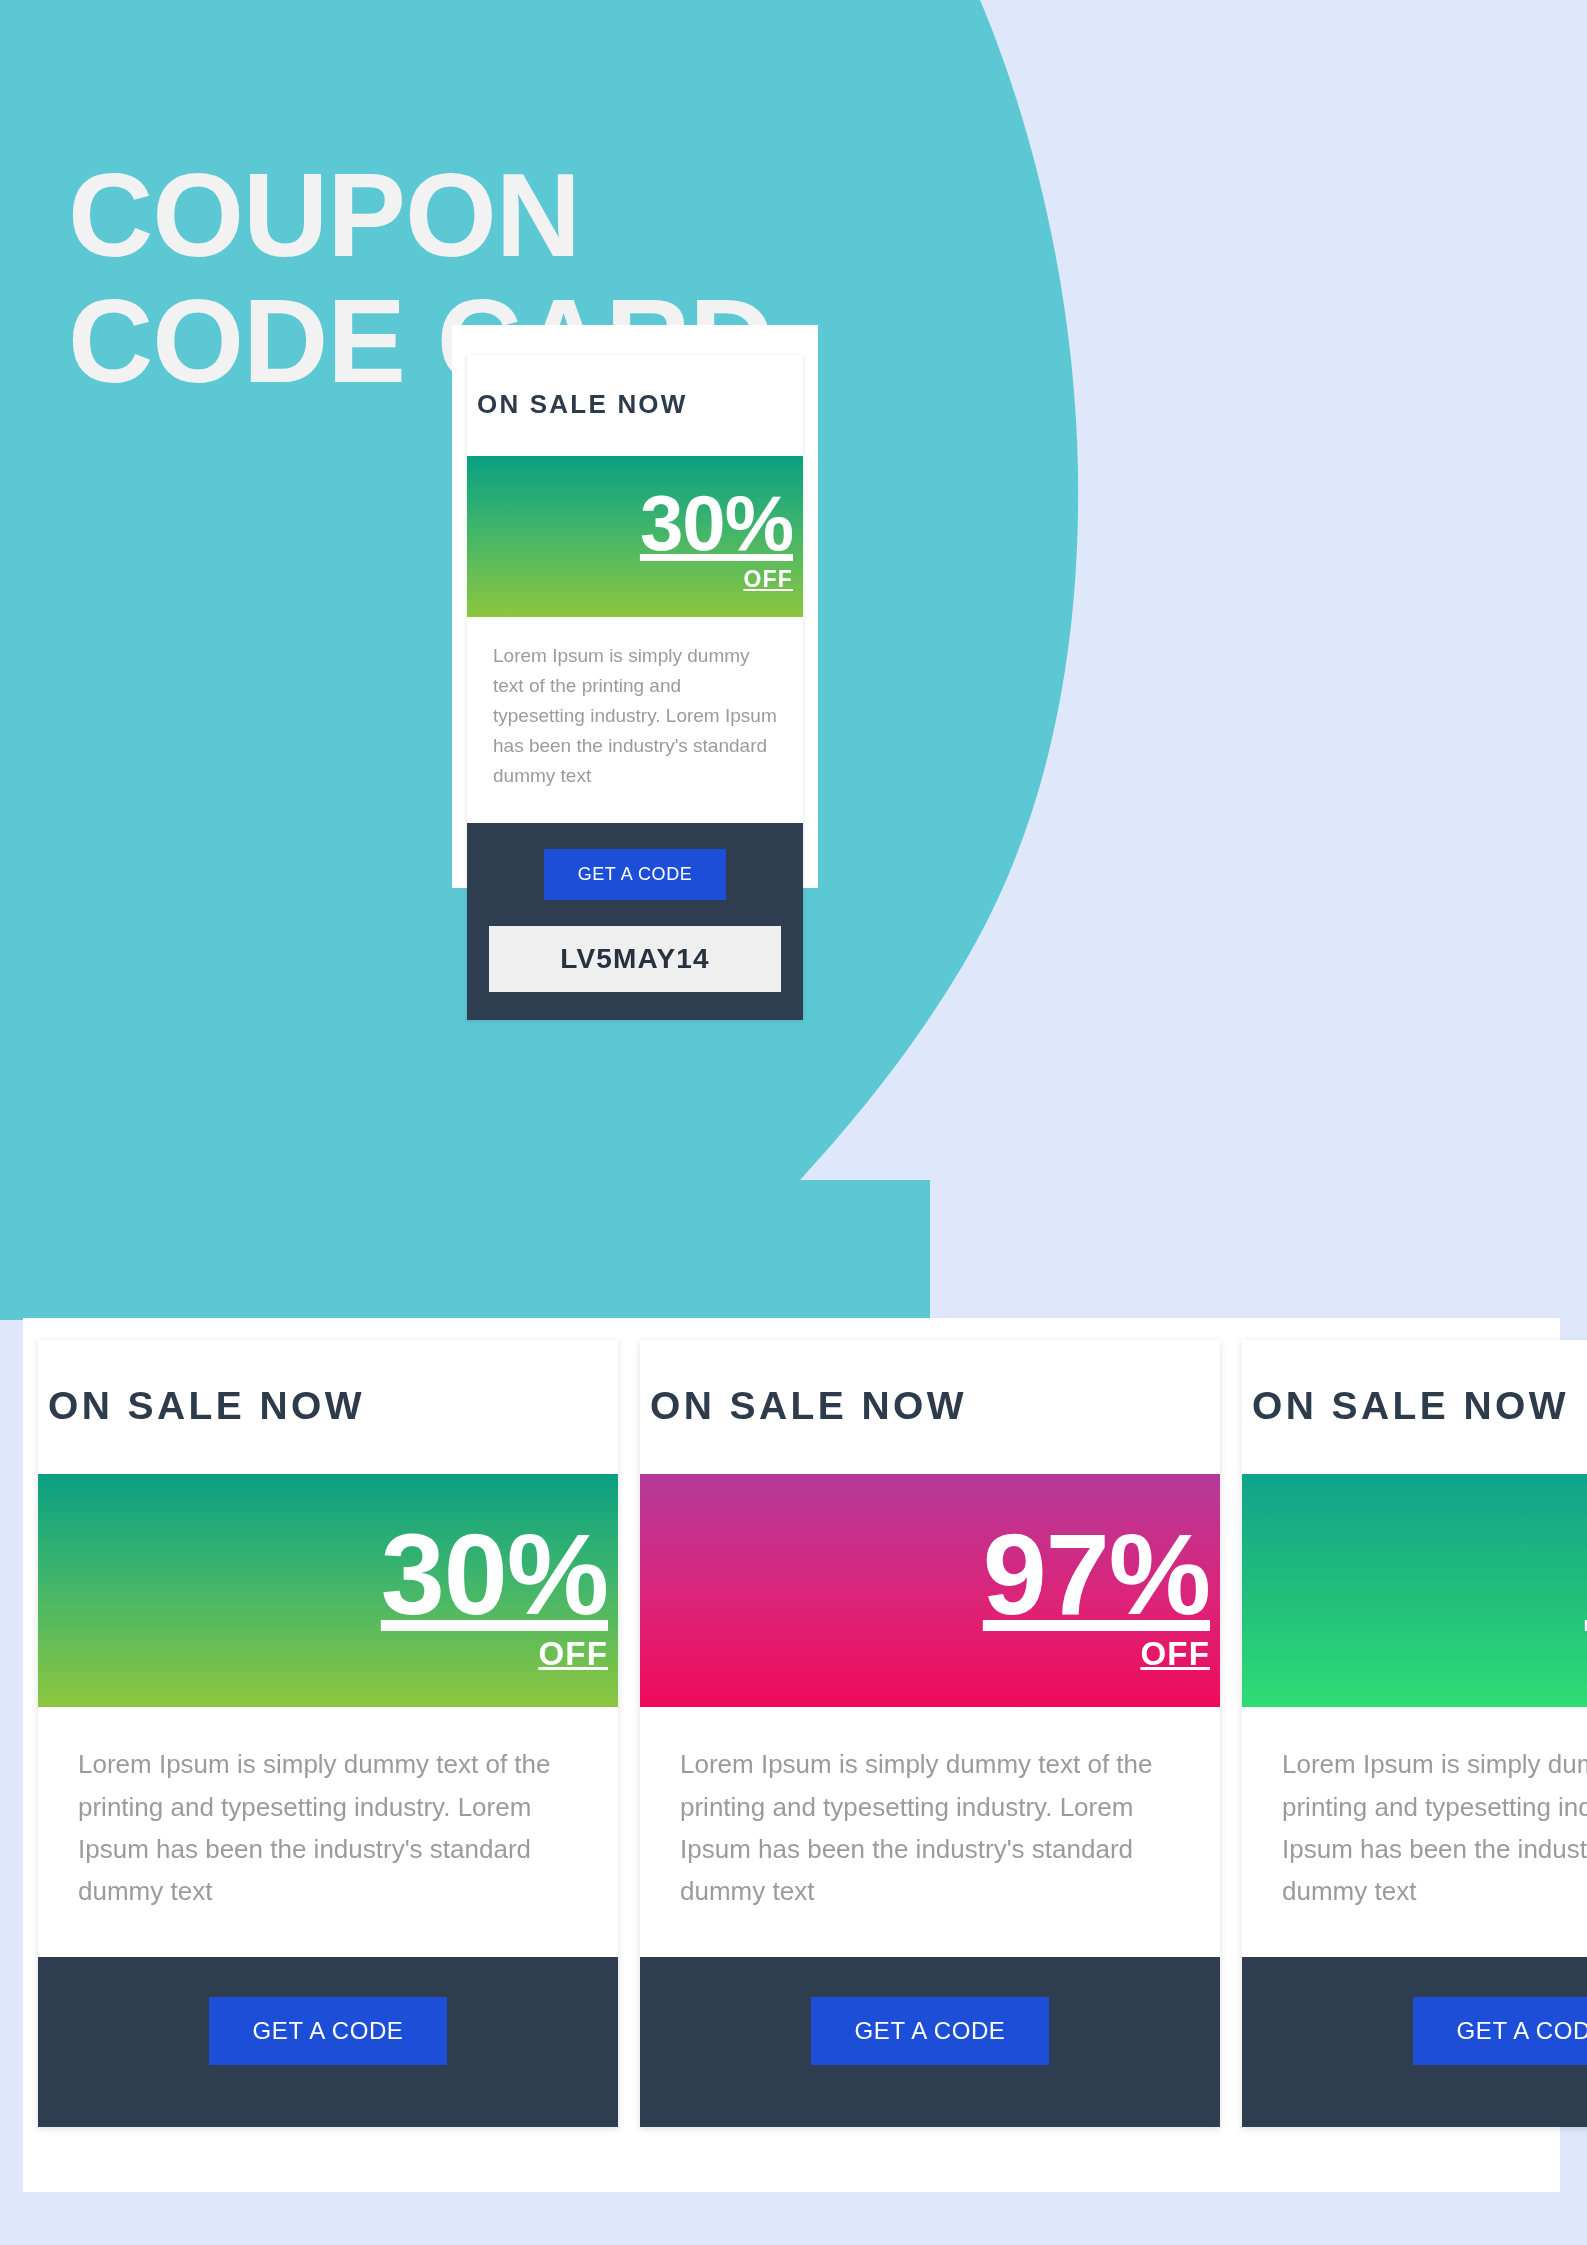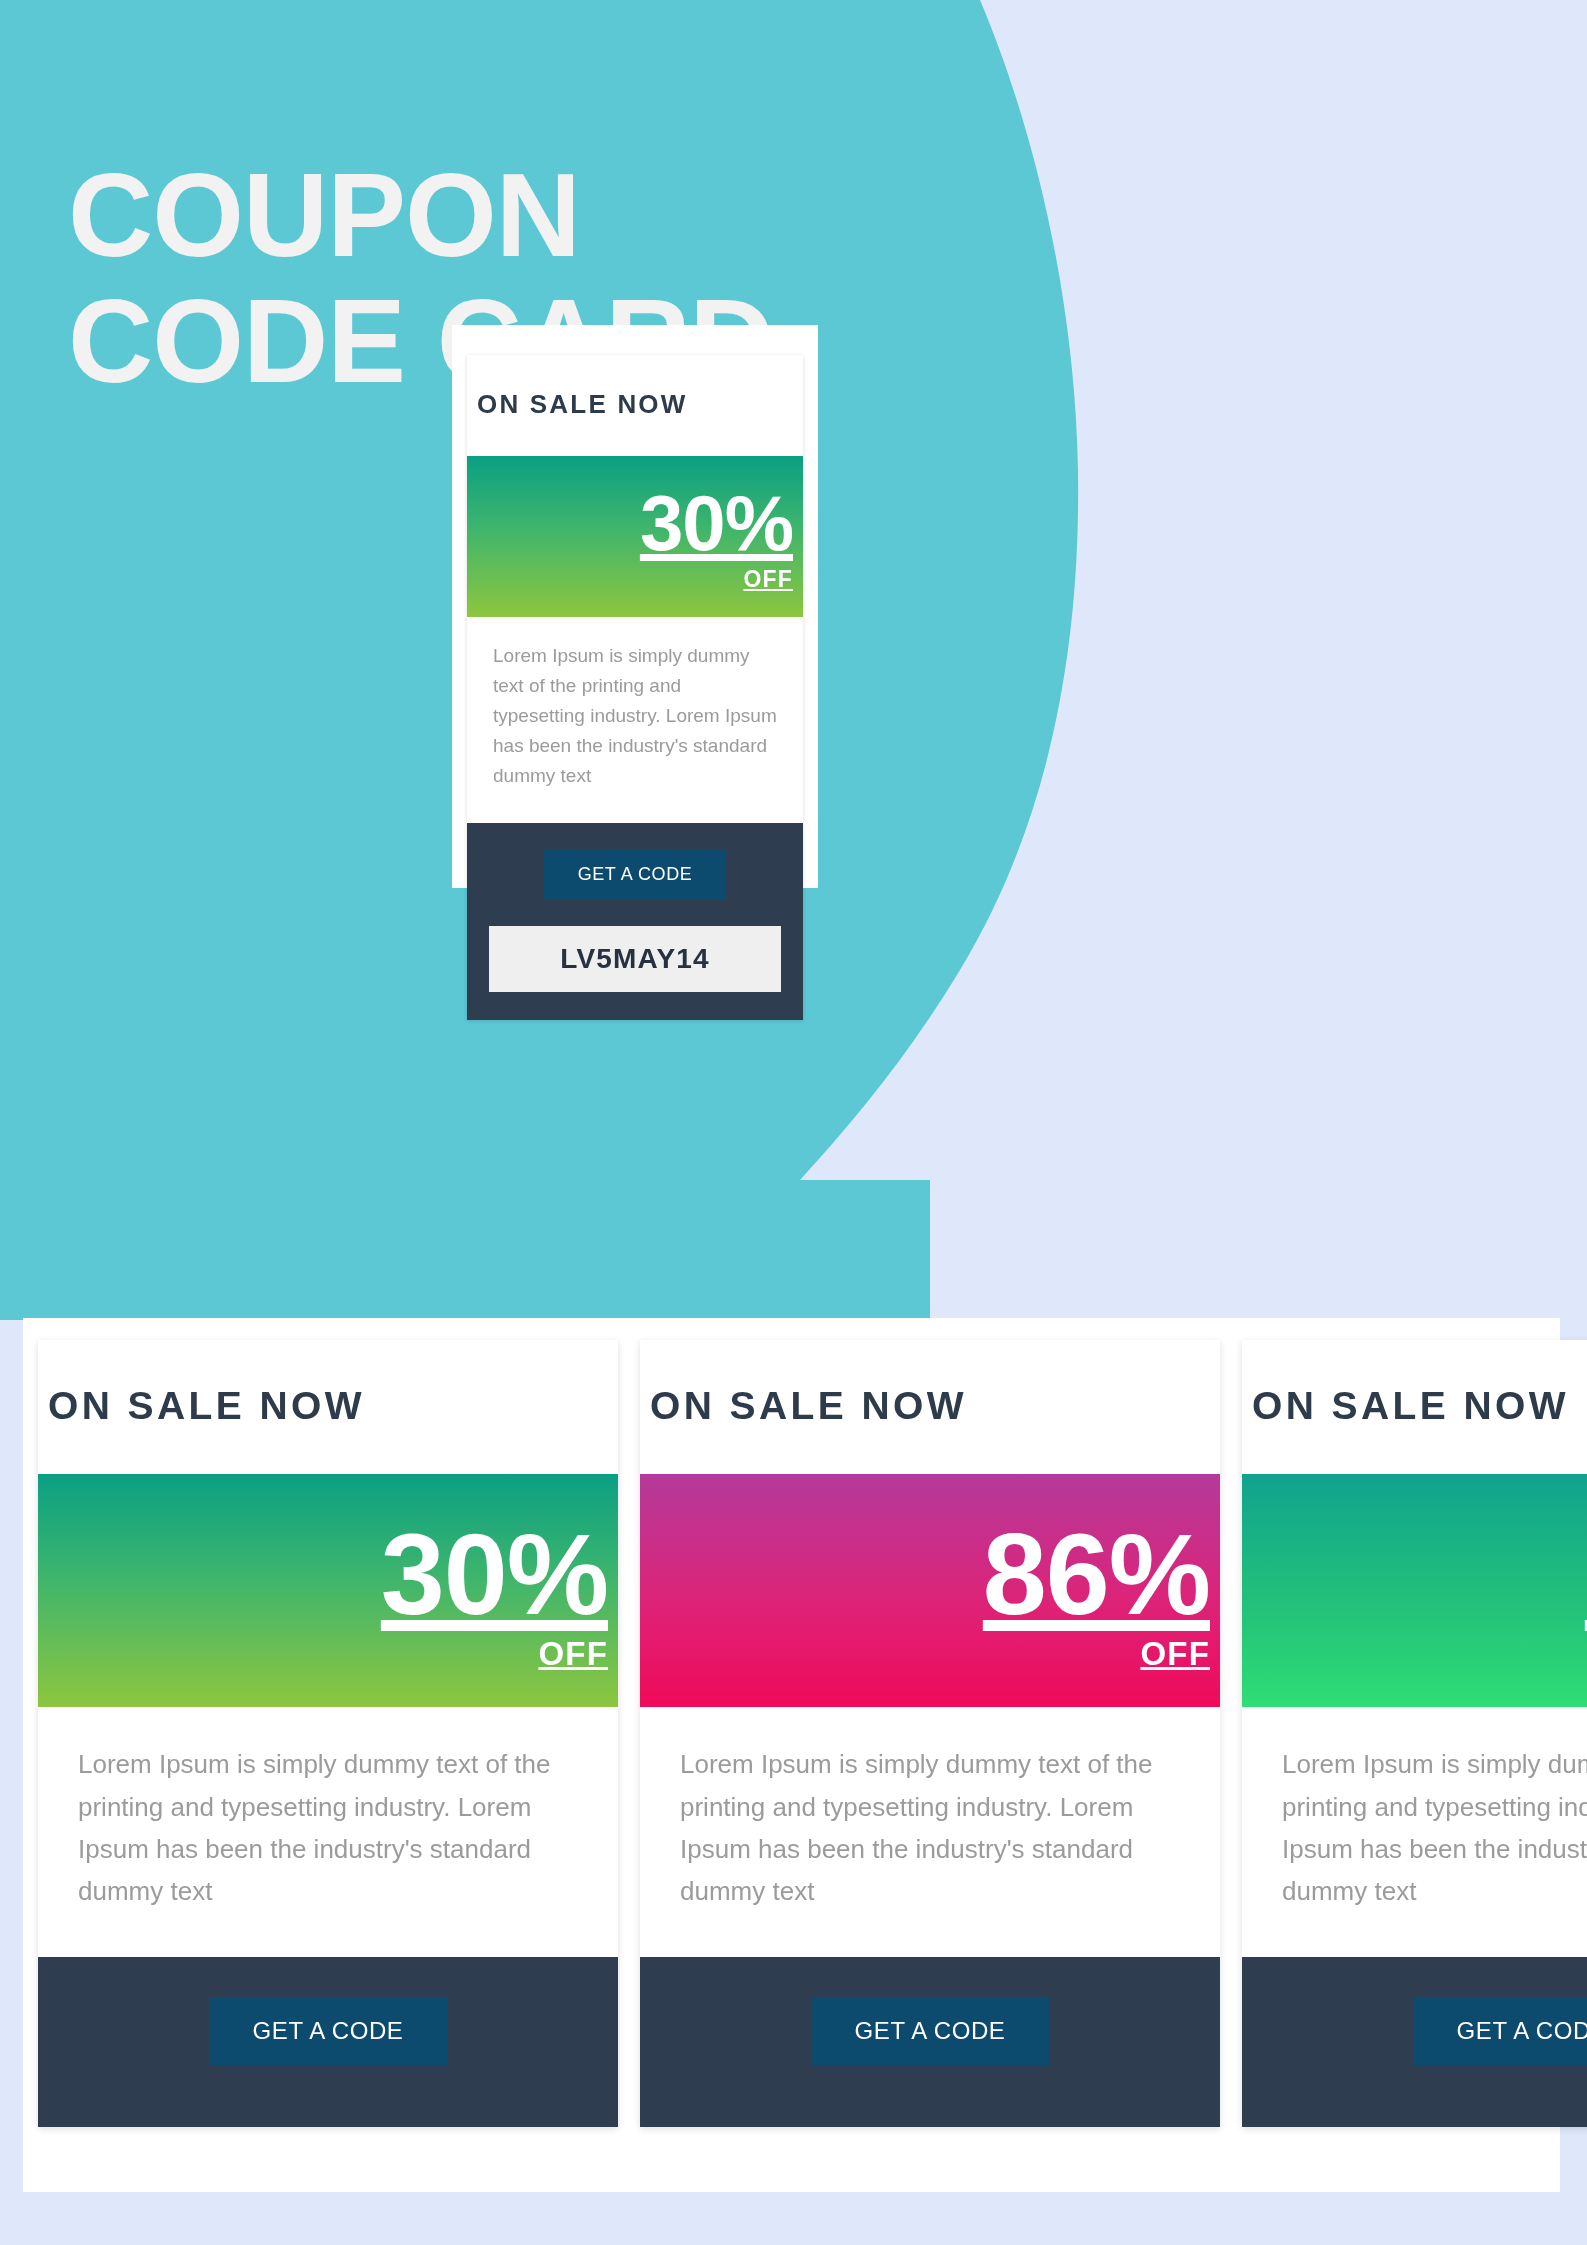--- a/index.html
+++ b/index.html
@@ -96,21 +96,21 @@
     line-height:1.58;
   }
 
   .card-footer{
     background:#2e3d50;
     padding:26px 22px 28px 22px;
     text-align:center;
   }
   .btn-code{
     display:inline-block;
-    background:#0c4a6e;
+    background:#1d4ed8;
     color:#ffffff;
     border:none;
     padding:15px 34px;
     font-size:18px;
     letter-spacing:.6px;
     font-family:"Liberation Sans", sans-serif;
     cursor:pointer;
   }
   .coupon-code{
     margin-top:26px;
@@ -202,21 +202,21 @@
     <div class="card-footer">
       <button class="btn-code">GET A CODE</button>
     </div>
   </div>
 
   <div class="grid-card">
     <div class="card-head">
       <div class="card-head-text">ON SALE NOW</div>
     </div>
     <div class="card-banner grad-pink">
-      <div class="banner-pct">86%</div>
+      <div class="banner-pct">97%</div>
       <div class="banner-off">OFF</div>
     </div>
     <div class="card-body">
       <p>Lorem Ipsum is simply dummy text of the printing and typesetting industry. Lorem Ipsum has been the industry's standard dummy text</p>
     </div>
     <div class="card-footer">
       <button class="btn-code">GET A CODE</button>
     </div>
   </div>
 

